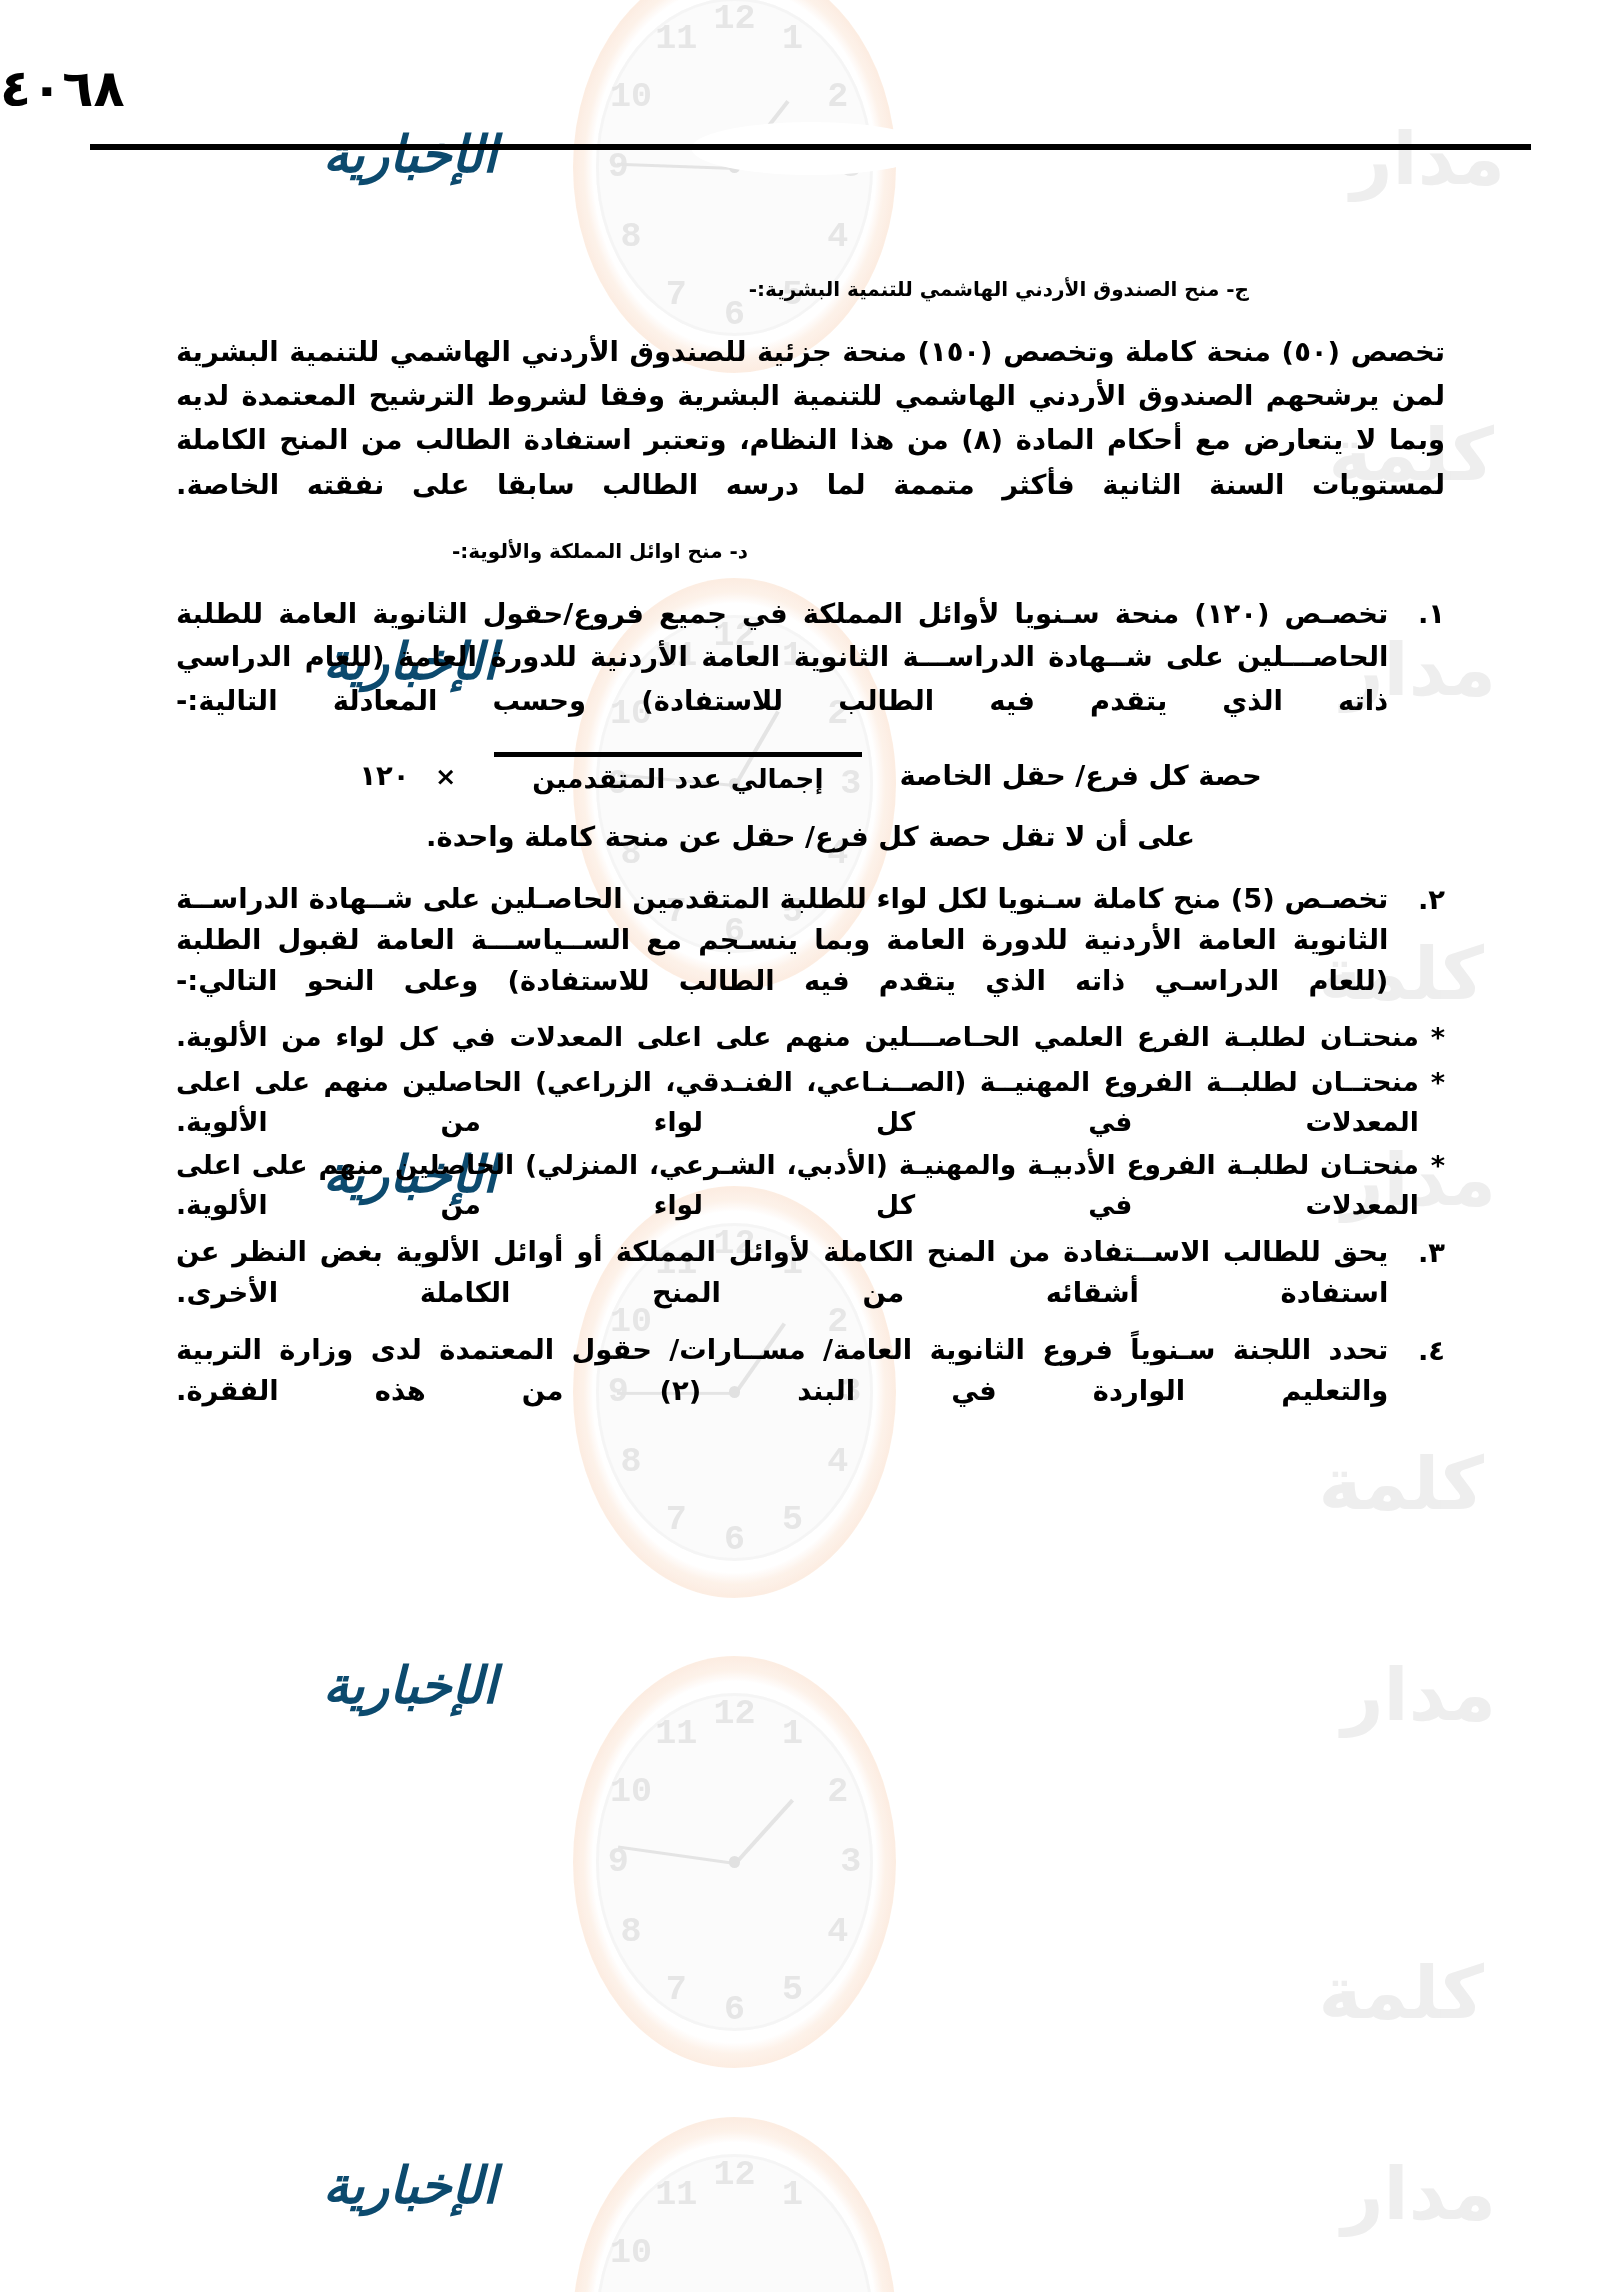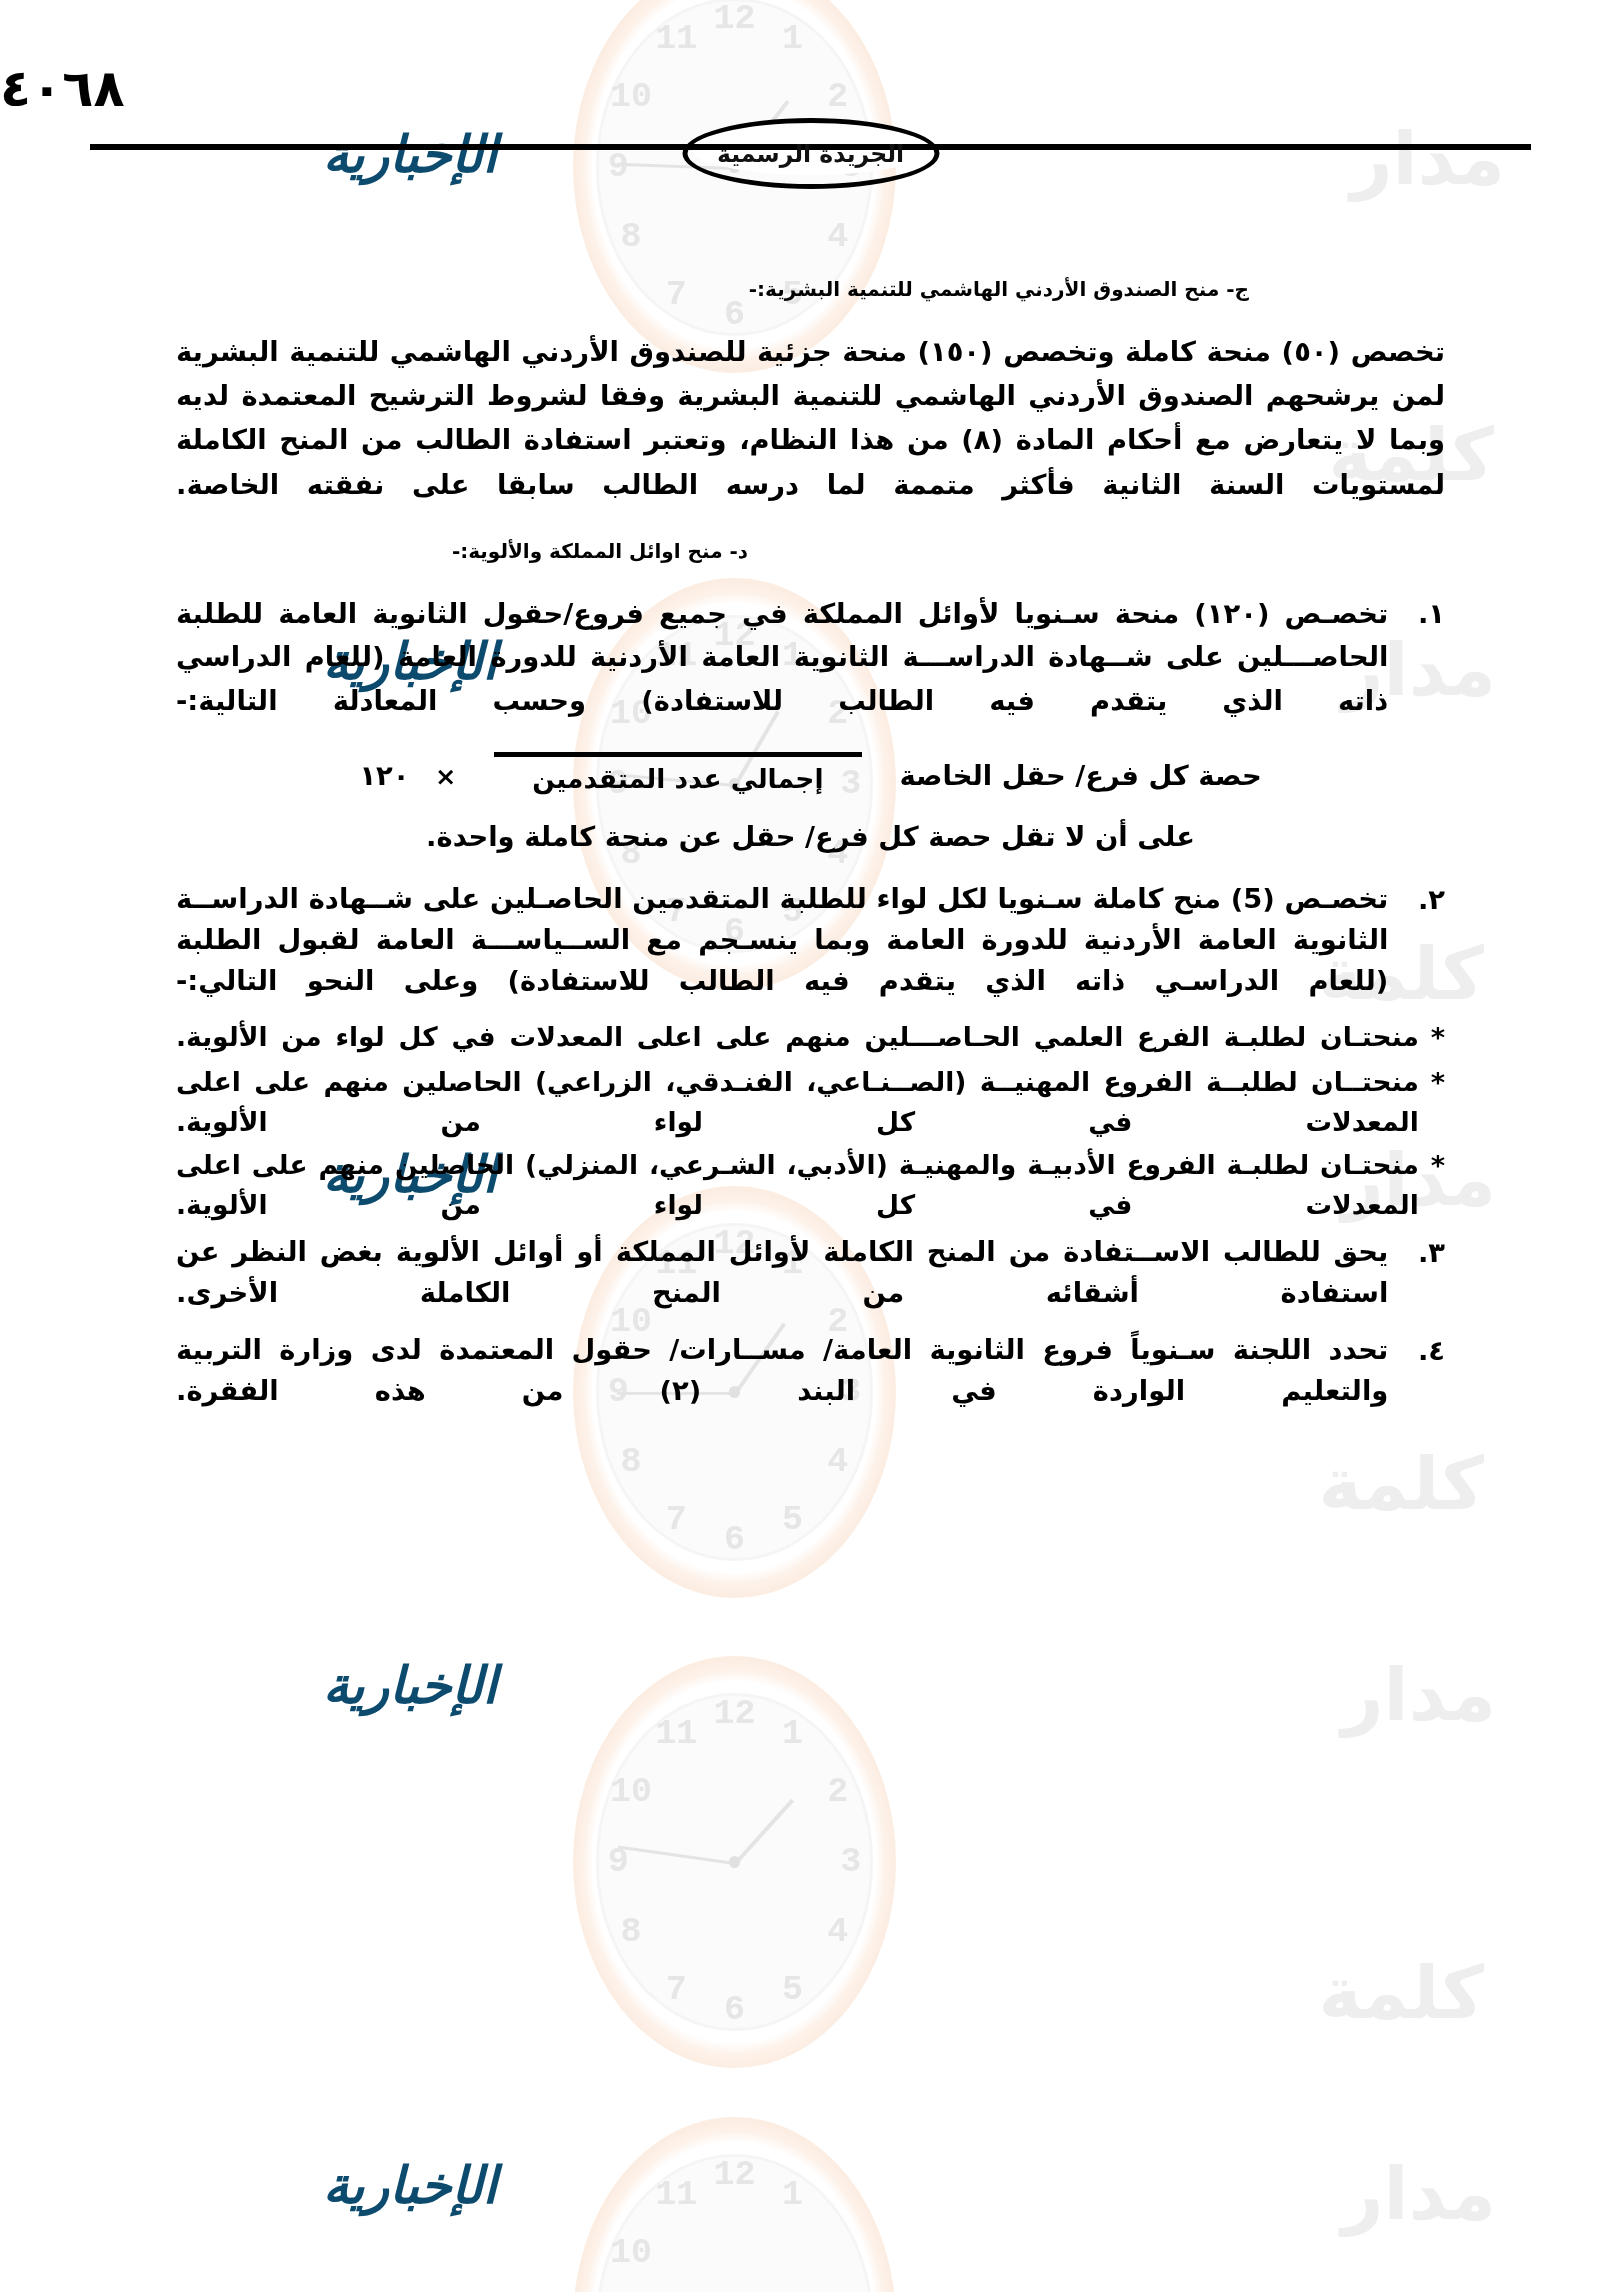--- a/index.html
+++ b/index.html
@@ -392,23 +392,20 @@
     <div class="wm-text wm-brand" style="right:125px; top:2151px;">مدار</div>
   </div>
 
   <div class="content">
 
     <div class="page-number">٤٠٦٨</div>
 
     <div class="masthead">
       <div class="rule"></div>
       <div class="oval-fill"></div>
-      <div class="oval">
-        <span>الجريدة الرسمية</span>
-      </div>
     </div>
 
     <div class="body-area">
 
       <div class="heading indent-c">ج- منح الصندوق الأردني الهاشمي للتنمية البشرية:-</div>
 
       <p class="para">تخصص (٥٠) منحة كاملة وتخصص (١٥٠) منحة جزئية للصندوق الأردني الهاشمي للتنمية البشرية لمن يرشحهم الصندوق الأردني الهاشمي للتنمية البشرية وفقا لشروط الترشيح المعتمدة لديه وبما لا يتعارض مع أحكام المادة (٨) من هذا النظام، وتعتبر استفادة الطالب من المنح الكاملة لمستويات السنة الثانية فأكثر متممة لما درسه الطالب سابقا على نفقته الخاصة.</p>
 
       <div class="heading indent-d">د- منح اوائل المملكة والألوية:-</div>
 

